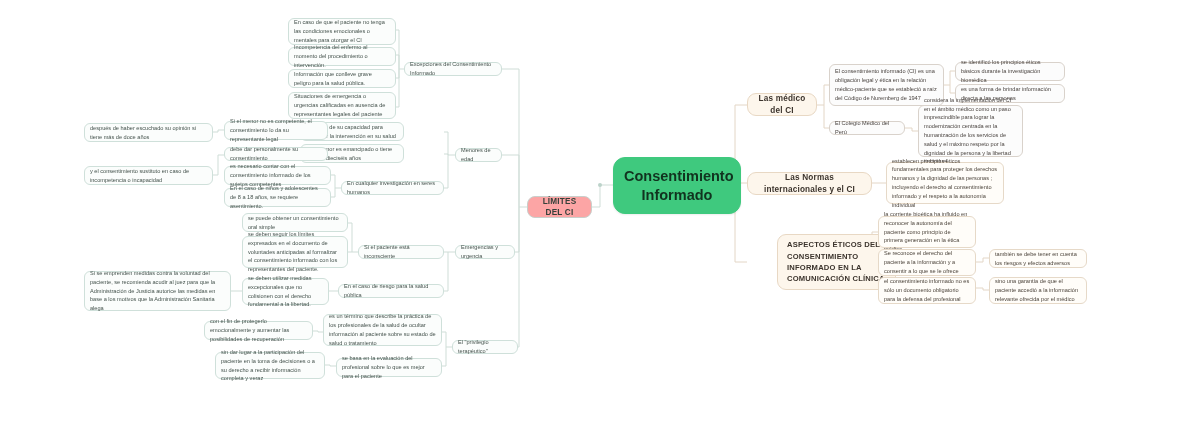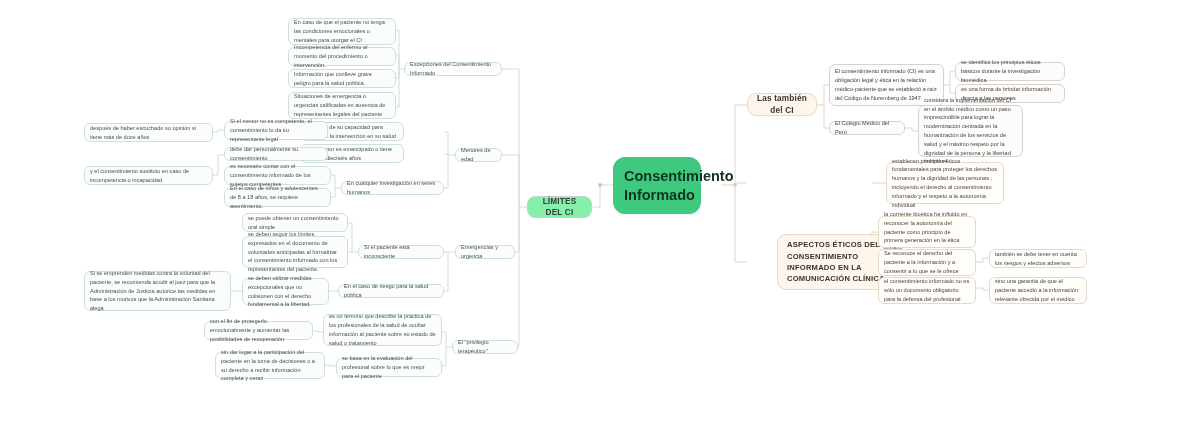--- a/index.html
+++ b/index.html
@@ -27,21 +27,21 @@
   
   .branch{
     background:#fdf6ec;border:1px solid #e8d8c4;border-radius:9px;
     color:#3b332c;font-size:8.2px;font-weight:700;line-height:1.42;
     padding:6px 9px;letter-spacing:.2px;
   }
   .branch.big{font-size:7.6px;line-height:1.5;align-items:center;margin-left:30px;}
 
   
   .limites{
-    background:#86efac;border:1px solid #c9cfcb;border-radius:8px;
+    background:#fca5a5;border:1px solid #c9cfcb;border-radius:8px;
     color:#35403a;font-size:8.2px;font-weight:700;line-height:1.4;
     padding:6px 9px;justify-content:center;text-align:center;letter-spacing:.2px;
   }
 
   
   .sub-t{
     background:#fbfdfc;border:1px solid #cfe0da;border-radius:6px;
     color:#44524c;font-size:5.6px;line-height:1.58;padding:4px 5px;
   }
   
@@ -130,28 +130,31 @@
       <path d="M446 347 L446 366 L442 366"></path>
 
       <path d="M323 332 L318 332 L318 331 L313 331"></path>
       <path d="M336 366 L330 366 L330 365 L325 365"></path>
     </g>
 
     <circle cx="600" cy="185" r="2" fill="#bcd3ca"></circle>
     <circle cx="735" cy="185" r="2" fill="#e0cdb8"></circle>
   </svg>
 
-  <div class="node central" style="left:613px;top:157px;width:88px;height:57px;">
+  <div class="node central" style="left:613px;top:157px;width:128px;height:57px;">
     <span class="txt">Consentimiento Informado</span>
   </div>
 
   <div class="node branch" style="left:747px;top:93px;width:70px;height:23px;justify-content:center;text-align:center;">
-    <span class="txt">Las también del CI</span>
-  </div>
-
+    <span class="txt">Las médico del CI</span>
+  </div>
+
+  <div class="node branch" style="left:747px;top:172px;width:125px;height:23px;justify-content:center;text-align:center;">
+    <span class="txt">Las Normas internacionales y el CI</span>
+  </div>
 
   <div class="node branch big" style="left:747px;top:234px;width:119px;height:56px;">
     <span class="txt">ASPECTOS ÉTICOS DEL CONSENTIMIENTO INFORMADO EN LA COMUNICACIÓN CLÍNICA</span>
   </div>
 
   <div class="node sub-g" style="left:829px;top:64px;width:115px;height:42px;">
     <span class="txt">El consentimiento informado (CI) es una obligación legal y ética en la relación médico-paciente que se estableció a raíz del Código de Nuremberg de 1947</span>
   </div>
   <div class="node sub-g" style="left:955px;top:62px;width:110px;height:19px;">
     <span class="txt">se identificó los principios éticos básicos durante la investigación biomédica</span>

